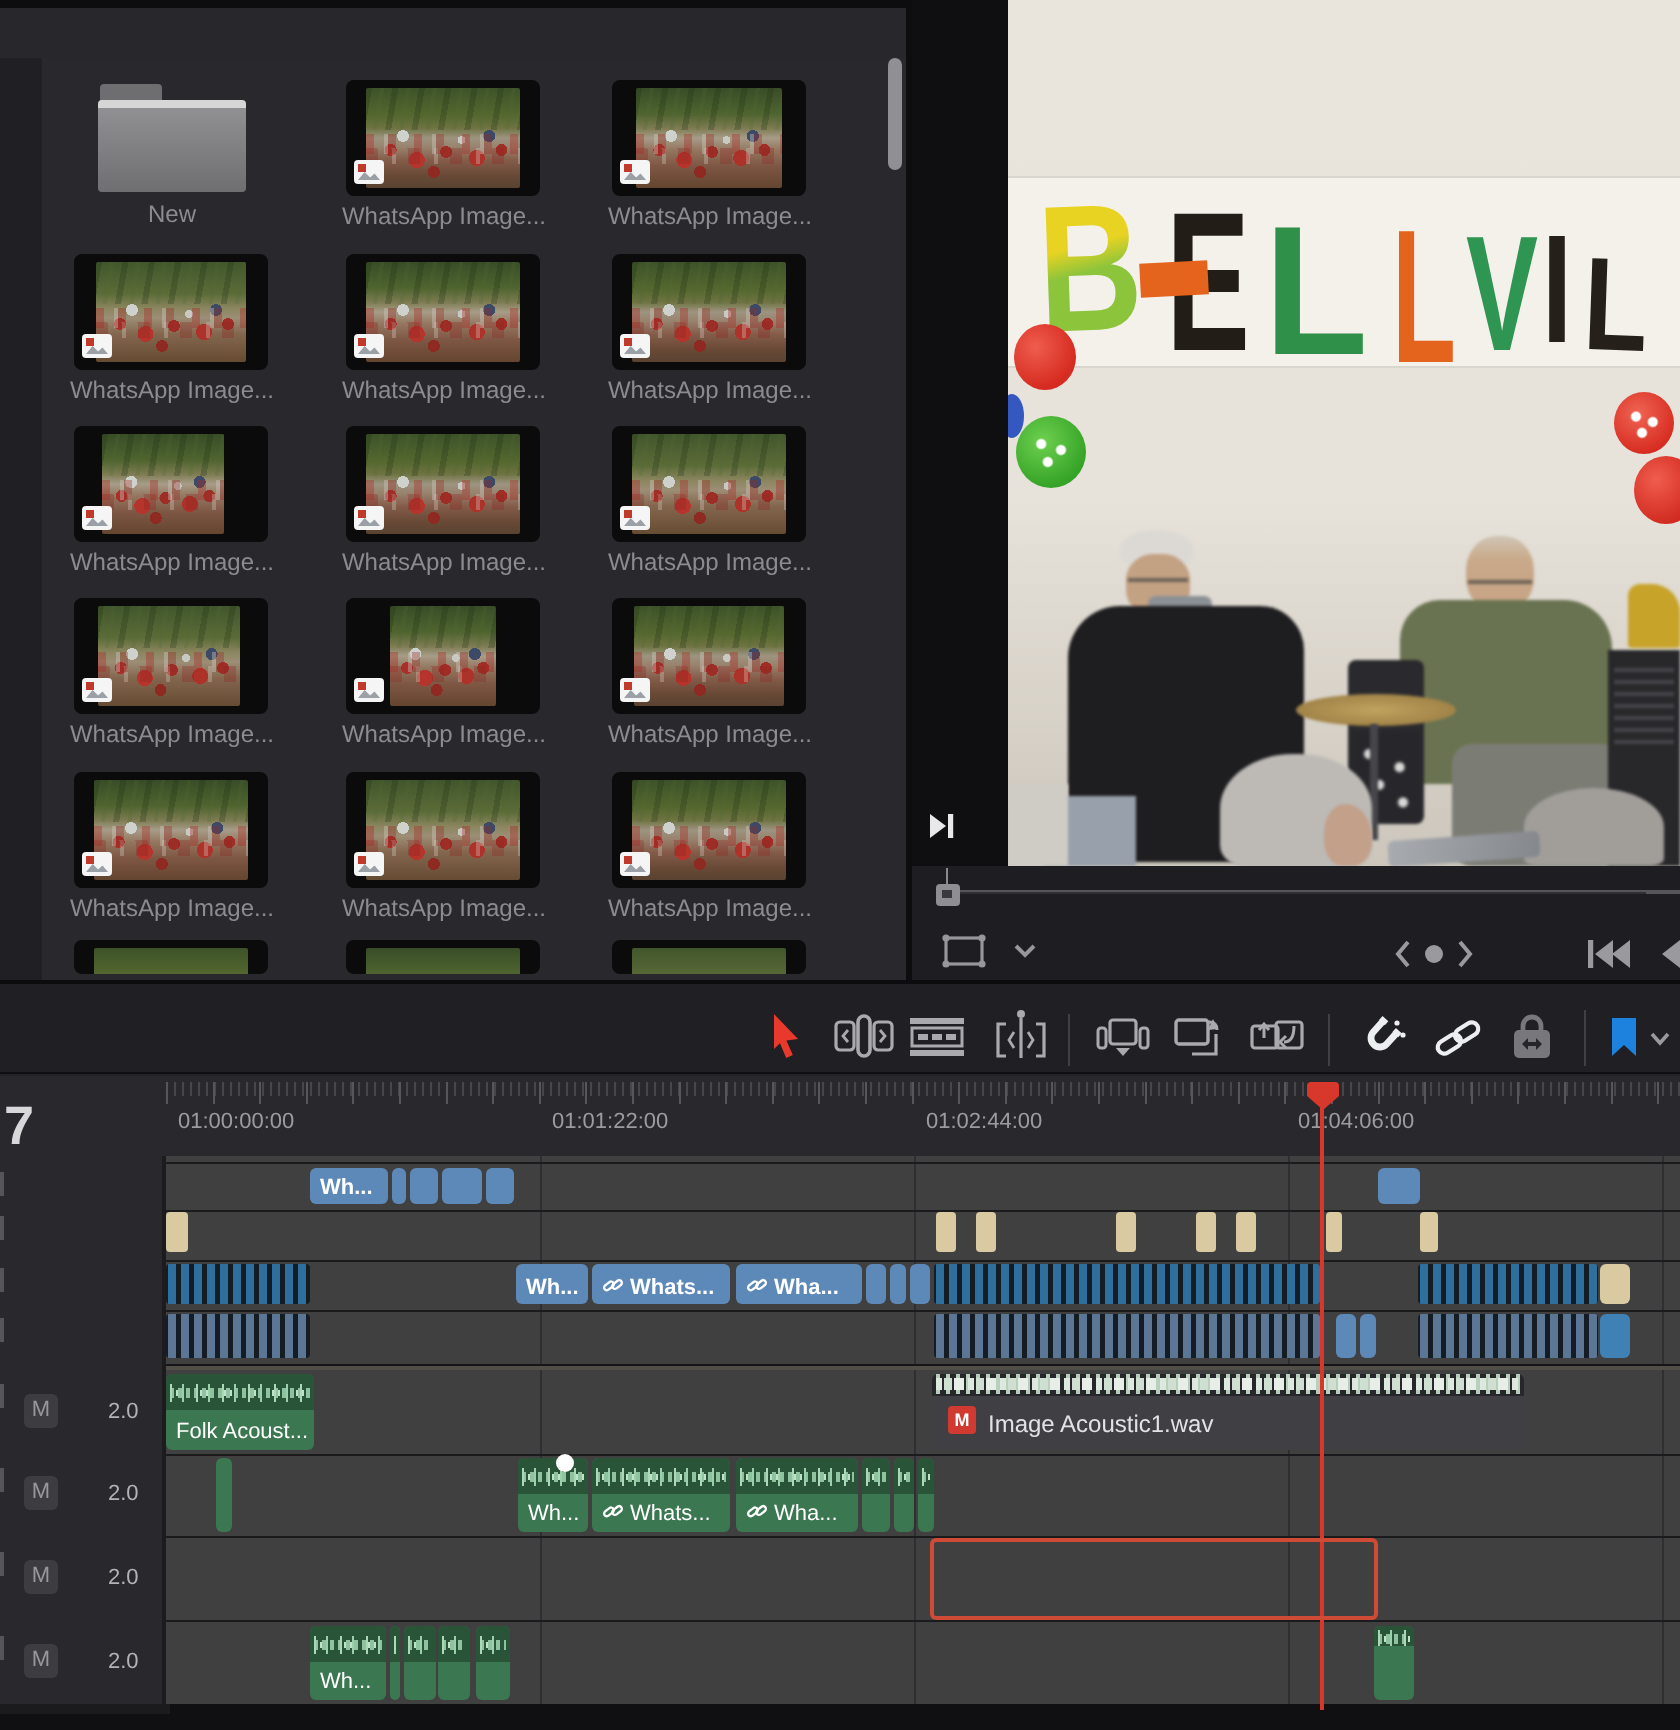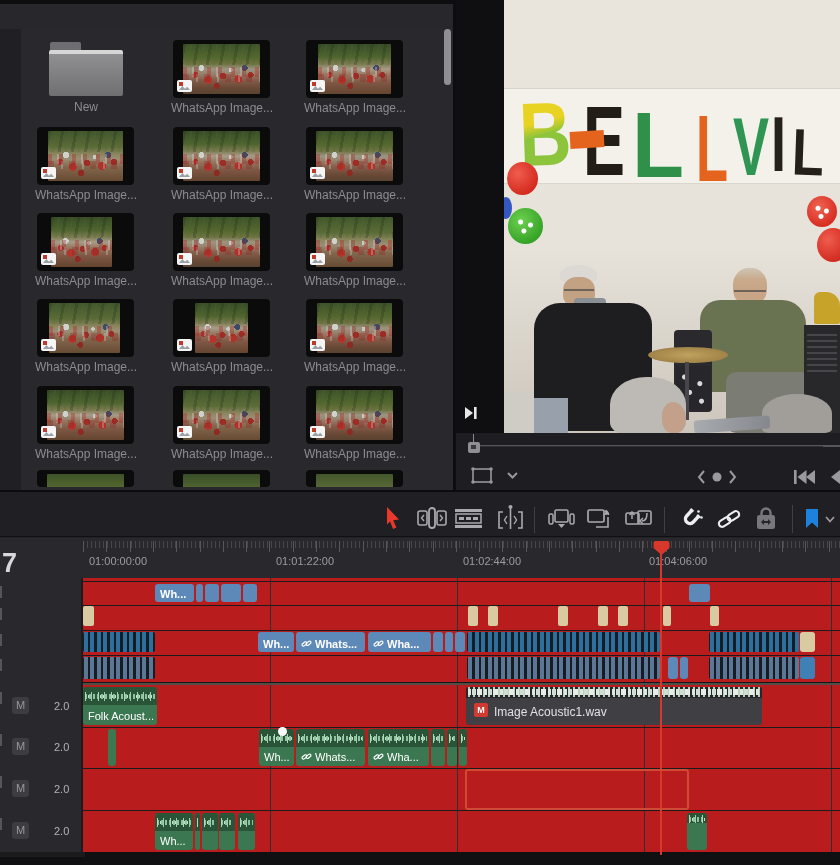--- a/index.html
+++ b/index.html
@@ -52,21 +52,21 @@
   #toolbar{position:absolute;left:0;top:490px;width:840px;height:47px;background:#202024;border-top:2px solid #0c0c0e;border-bottom:1px solid #101012;}
   
   #ruler{position:absolute;left:0;top:538px;width:840px;height:40px;background:#29292d;}
   #ruler .ticks{position:absolute;left:83px;top:3px;width:757px;height:7px;
      background:repeating-linear-gradient(90deg,#46464b 0 1px,rgba(0,0,0,0) 1px 4px);}
   #ruler .ticks2{position:absolute;left:83px;top:3px;width:757px;height:11px;
      background:repeating-linear-gradient(90deg,#56565b 0 1px,rgba(0,0,0,0) 1px 23.3px);}
   .tc{position:absolute;top:17px;font-size:11px;color:#9b9ba0;}
   #tc11{position:absolute;left:2px;top:10px;font-size:27px;font-weight:bold;color:#d8d8db;letter-spacing:1px;}
   
-  #tracks{position:absolute;left:0;top:578px;width:840px;height:274px;background:#b91c1c;}
+  #tracks{position:absolute;left:0;top:578px;width:840px;height:274px;background:#404040;}
   #thead{position:absolute;left:0;top:0;width:83px;height:274px;background:#29292d;border-right:2px solid #1c1c1f;}
   .hline{position:absolute;left:0;width:840px;height:1px;background:#1b1b1e;}
   .vgrid{position:absolute;top:0;width:1px;height:274px;background:#2e2e33;}
   .mbtn{position:absolute;left:12px;width:17px;height:17px;background:#3c3c41;border-radius:3px;color:#97979c;font-size:11px;text-align:center;line-height:17px;}
   .ch20{position:absolute;left:54px;font-size:11px;color:#b2b2b7;}
   .clip{position:absolute;border-radius:3px;}
   .bclip{background:#5d89b8;}
   .bclip span{position:absolute;left:5px;bottom:2px;font-size:11px;font-weight:bold;color:#fff;}
   .tanclip{background:#d9caa2;border-radius:2px;}
   .stripes1{background:repeating-linear-gradient(90deg,#141c24 0 1px,#2f6f9e 1px 5px,#141c24 5px 6.5px);border-radius:2px;}

